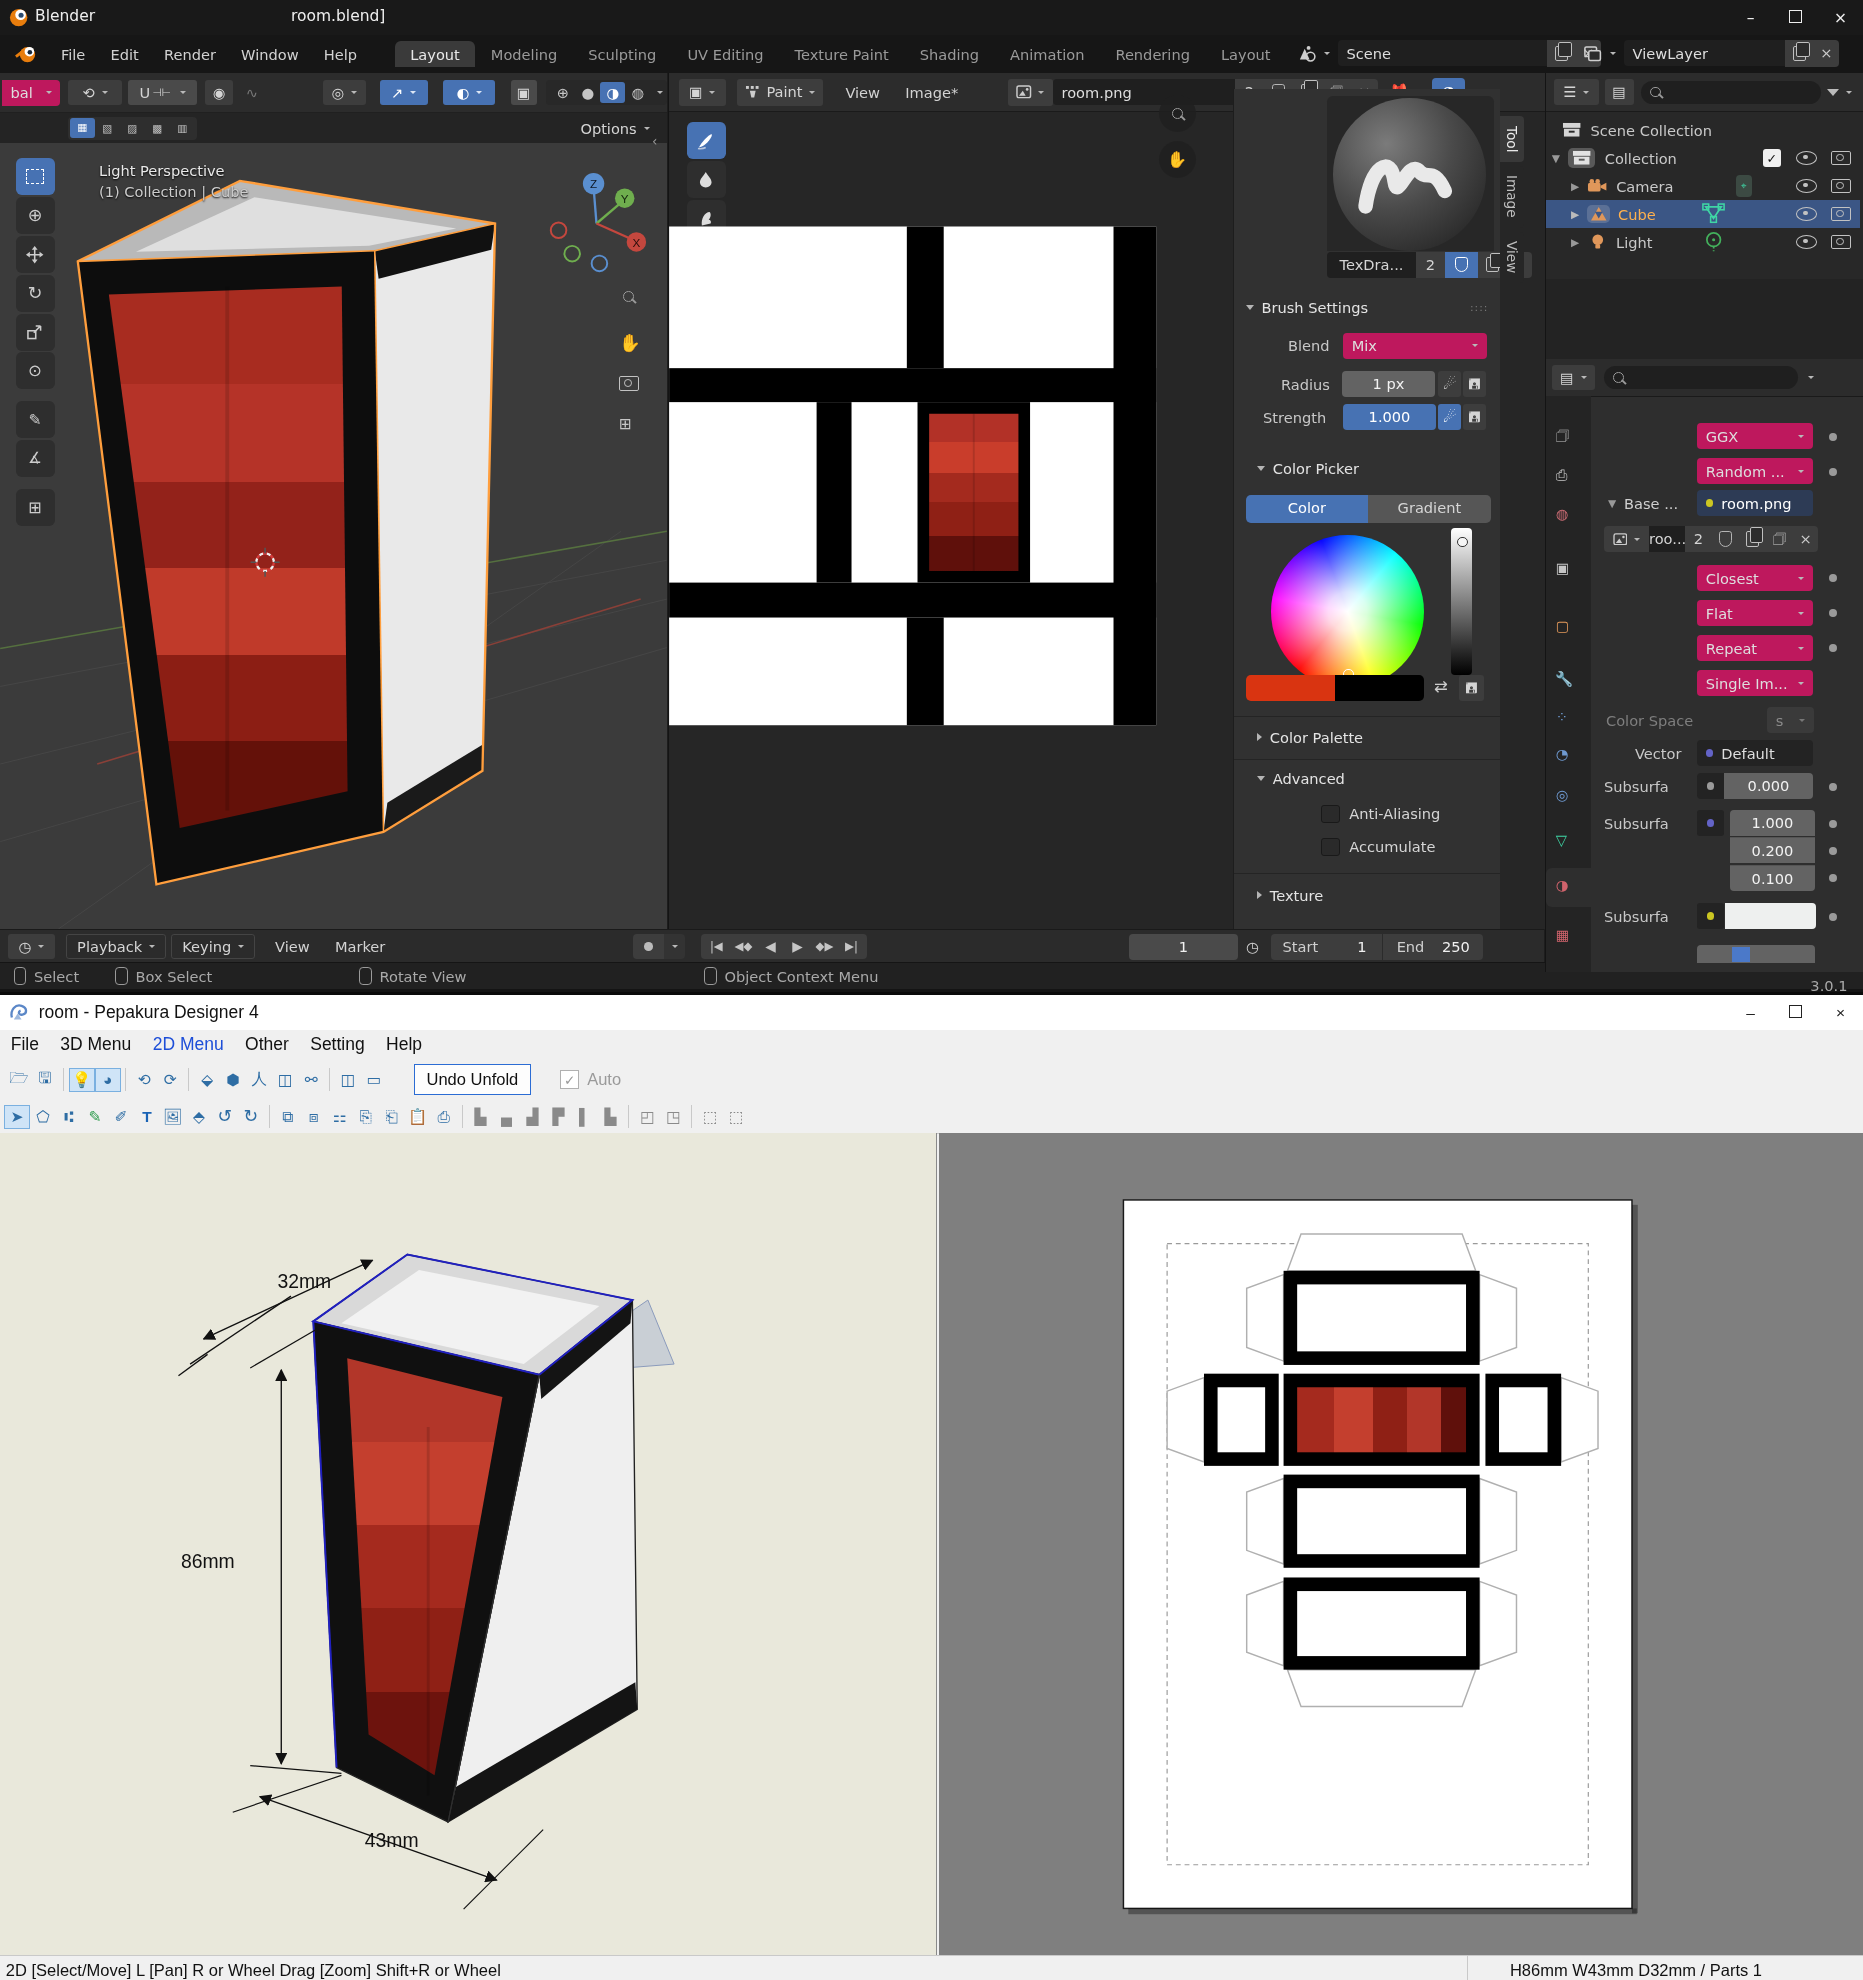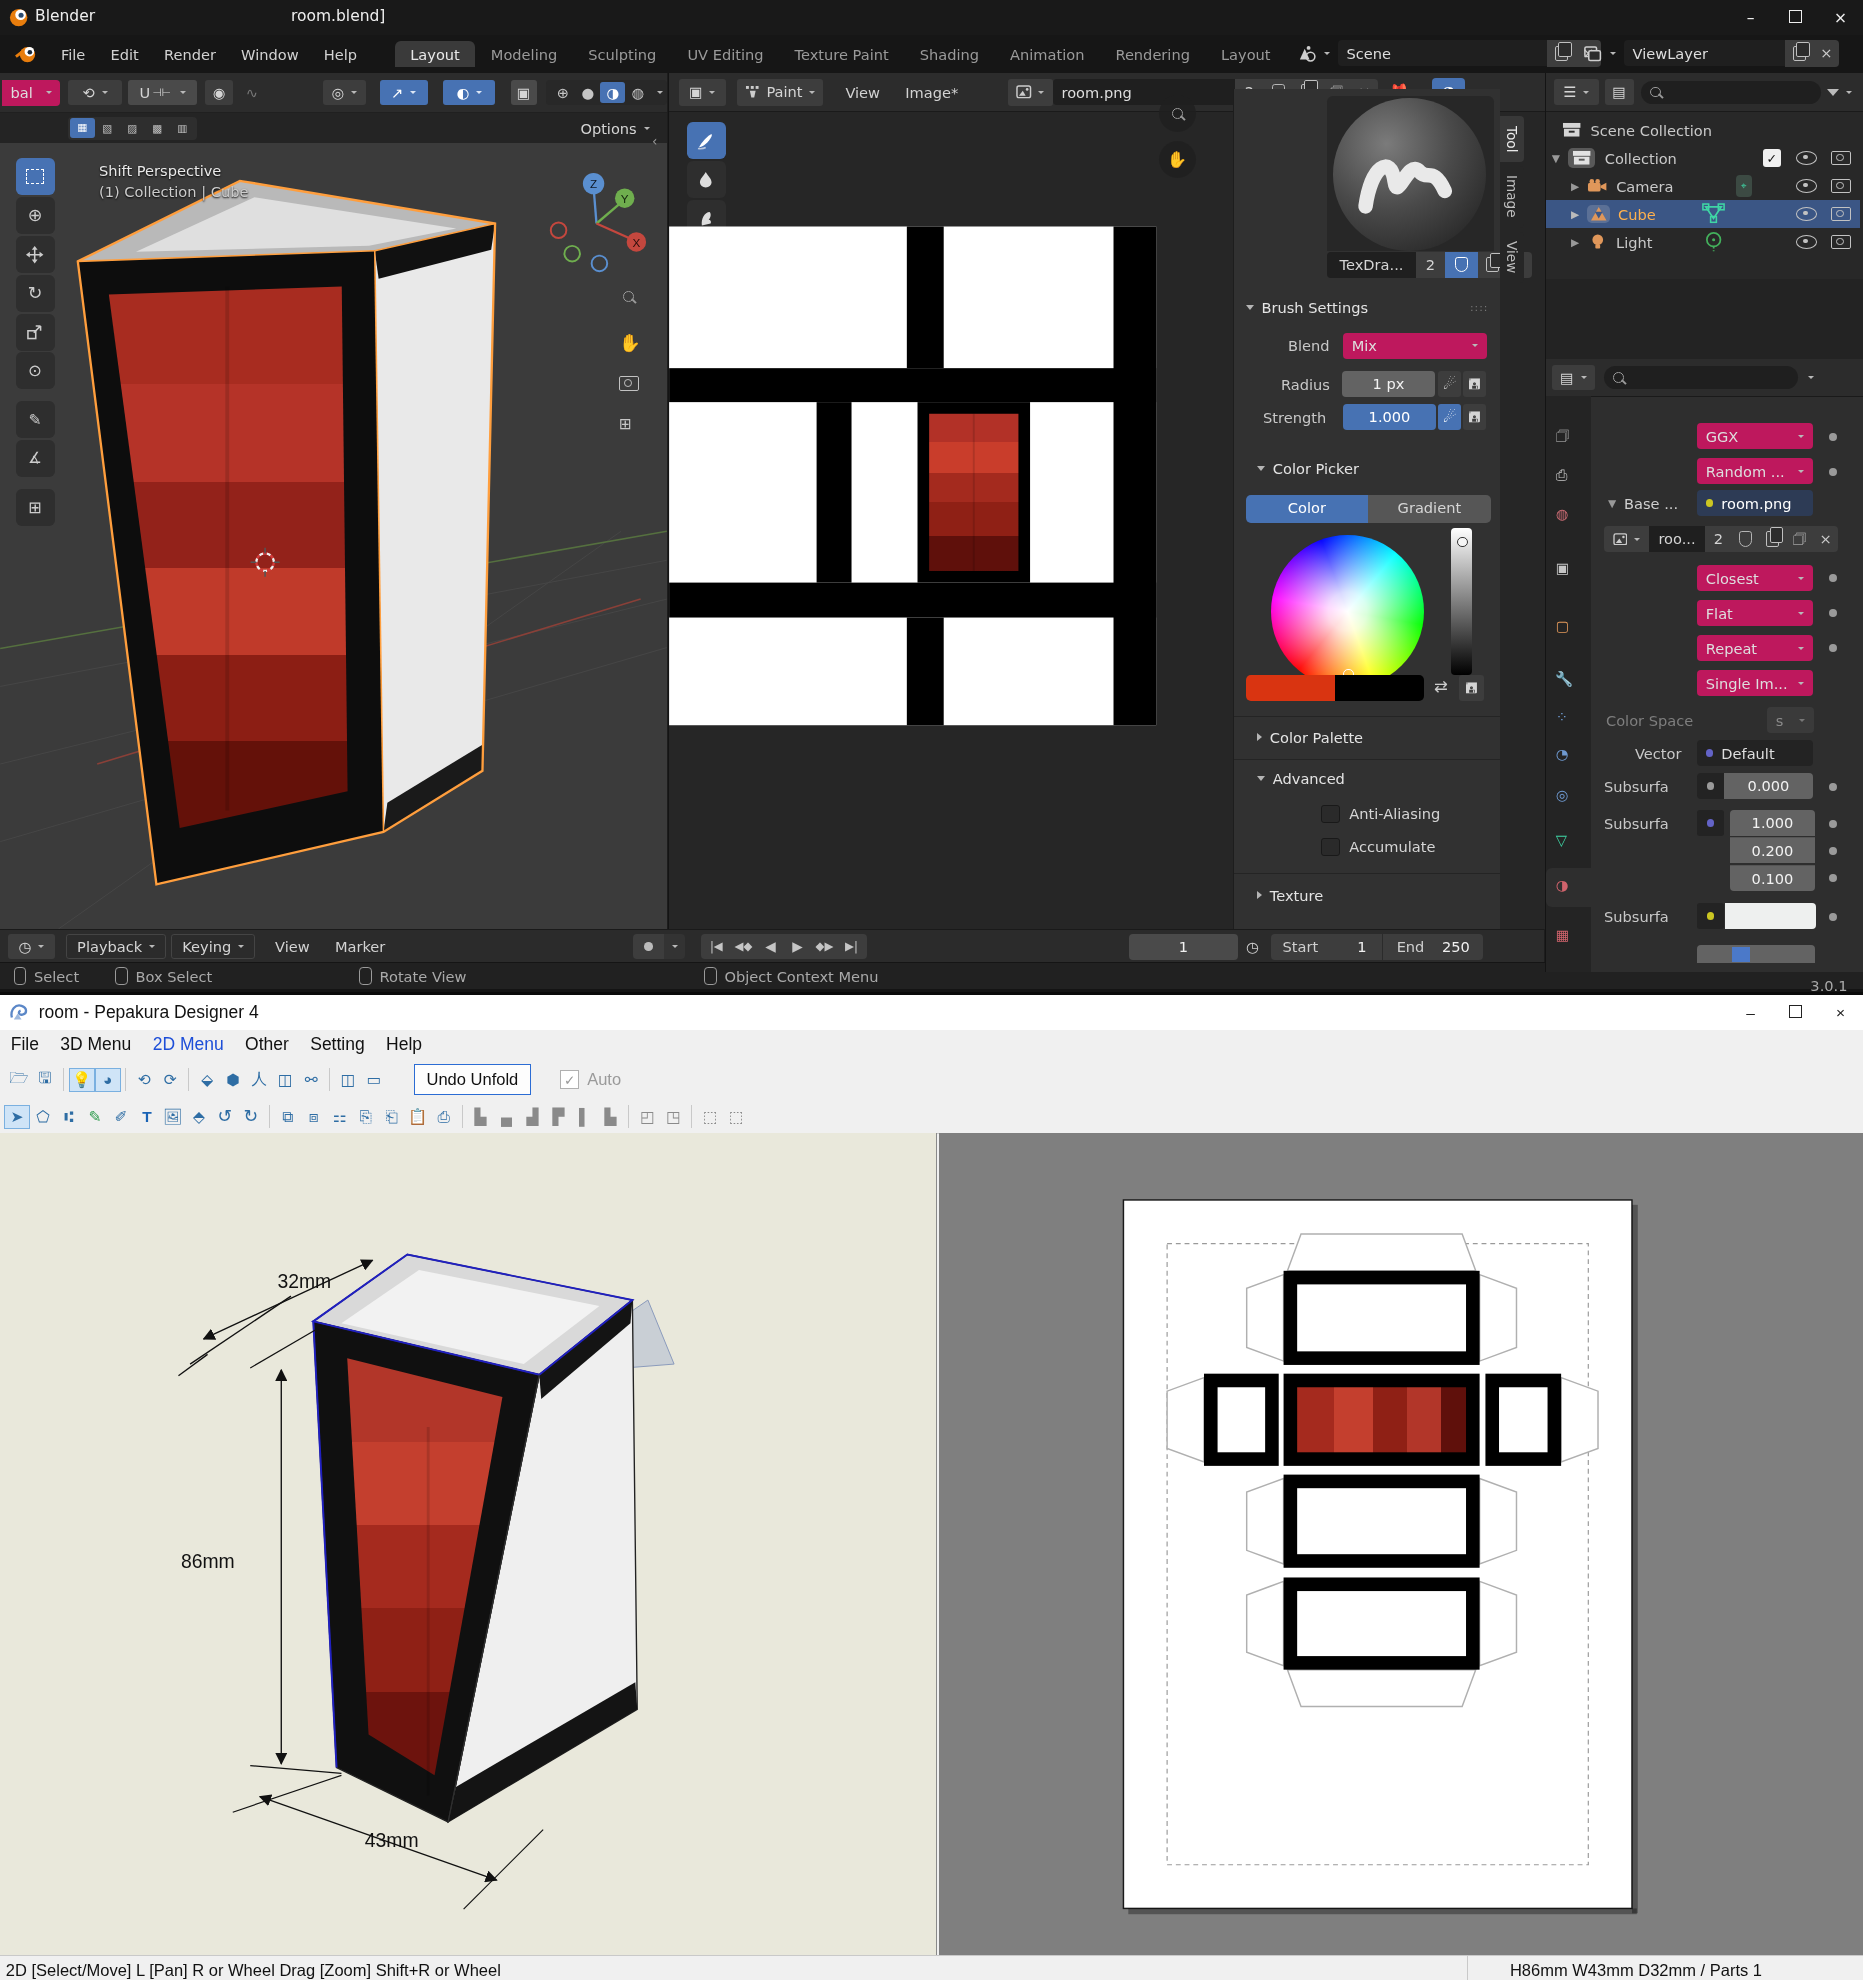--- a/index.html
+++ b/index.html
@@ -206,21 +206,21 @@
       <g transform="translate(273,432)">
         <circle r="9" fill="none" stroke="#d43b3b" stroke-width="2.4" stroke-dasharray="4 4"></circle>
         <circle r="9" fill="none" stroke="#f0f0f0" stroke-width="2.4" stroke-dasharray="4 4" stroke-dashoffset="4"></circle>
         <line x1="-15" y1="0" x2="-9" y2="0" stroke="#555" stroke-width="1.6"></line>
             <line x1="9" y1="0" x2="15" y2="0" stroke="#555" stroke-width="1.6"></line>
         <line x1="0" y1="-15" x2="0" y2="-9" stroke="#555" stroke-width="1.6"></line>
             <line x1="0" y1="9" x2="0" y2="15" stroke="#555" stroke-width="1.6"></line>
       </g>
     </svg>
 
-    <div class="abs bl" style="left:99px;top:89px;color:#e9e9e9;text-shadow:0 1px 1.9px #000;">Shift Perspective</div>
+    <div class="abs bl" style="left:99px;top:89px;color:#e9e9e9;text-shadow:0 1px 1.9px #000;">Light Perspective</div>
     <div class="abs bl" style="left:99px;top:110px;color:#cdcdcd;text-shadow:0 1px 1.9px #000;">(1) Collection | Cube</div>
 
     <div class="abs" style="left:15.5px;top:85px;">
       <div class="tool active">
             <span style="display:inline-block;width:15.5px;height:13.6px;border:1.6px dashed #fff;"></span>
           </div>
       <div class="tool">
             <span style="color:#ccc;font-size:17.5px;">⊕</span>
           </div>
       <div class="tool">
@@ -634,21 +634,21 @@
 
     <div class="abs f" style="left:58px;top:167px;">
       <div class="f chip" style="width:45px;height:26px;justify-content:center;border-radius:3.9px 0 0 3.9px;">
         <svg width="14.6" height="12.6" viewBox="0 0 16 14">
               <rect x="1" y="1" width="14" height="12" rx="2" fill="none" stroke="#ccc" stroke-width="1.5"></rect>
               <path d="M3 11 L7 6 L10 11 Z" fill="#ccc"></path>
               <circle cx="11.5" cy="4.5" r="1.4" fill="#ccc"></circle>
             </svg>
             <span class="caret"></span>
       </div>
-      <div class="chip" style="width:56px;background:#1f1f1f;border-radius:0;">roo...</div>
+      <div class="chip" style="width:36px;background:#1f1f1f;border-radius:0;">roo...</div>
       <div class="chip" style="width:27px;border-radius:0;">2</div>
       <div class="f chip" style="width:27px;justify-content:center;border-radius:0;">
             <span class="i-shield"></span>
           </div>
       <div class="f chip" style="width:27px;justify-content:center;border-radius:0;">
             <span class="i-copy"></span>
           </div>
       <div class="f chip" style="width:27px;justify-content:center;border-radius:0;color:#ccc;">🗇</div>
       <div class="chip" style="width:25px;border-radius:0 3.9px 3.9px 0;color:#ccc;">×</div>
     </div>

